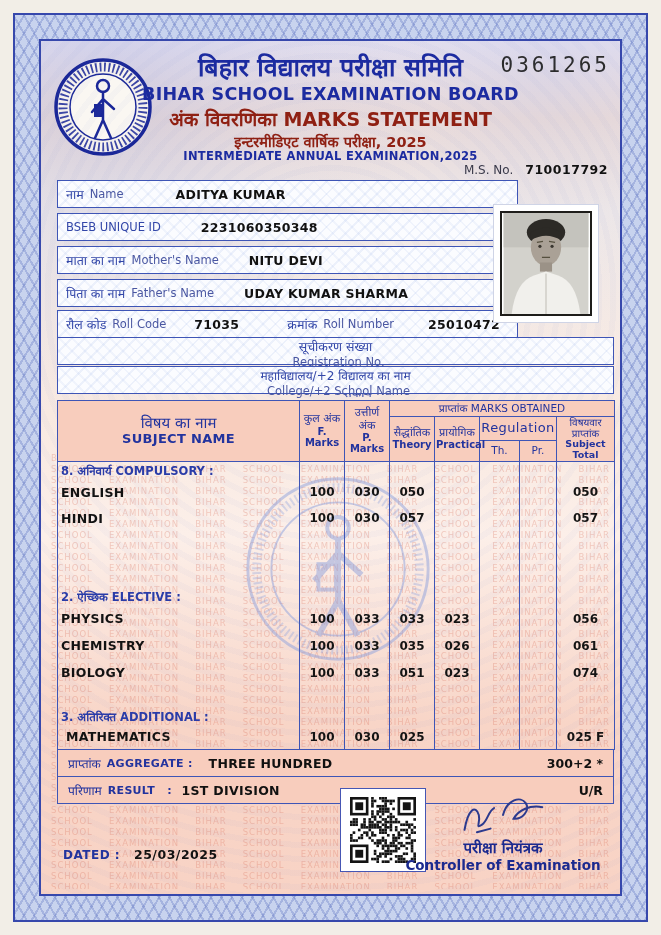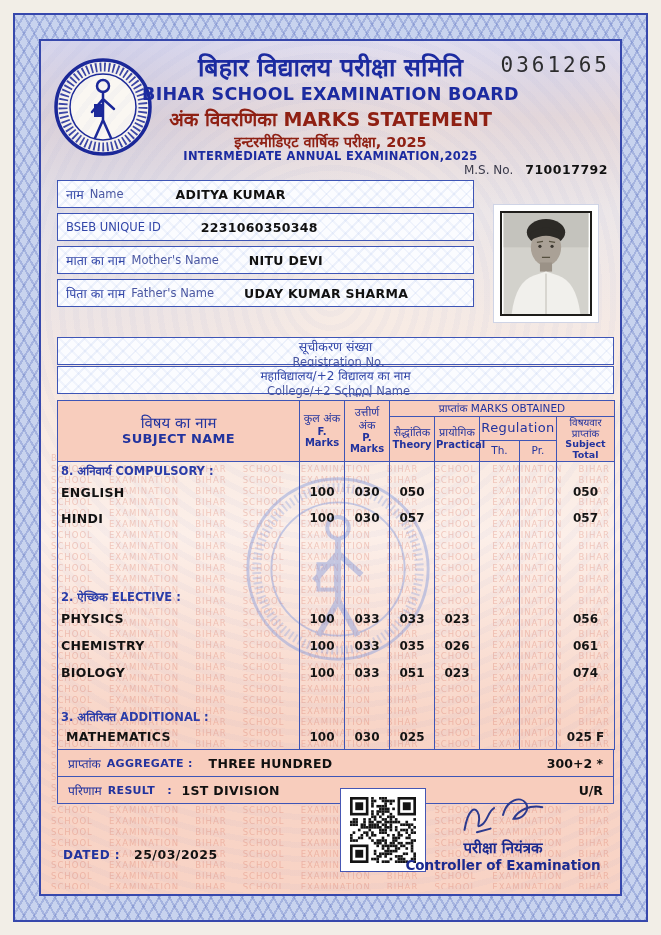--- a/index.html
+++ b/index.html
@@ -33,21 +33,21 @@
   .t-exhi{top:90px;font-size:14.5px;font-weight:700;color:#8f2013;}
   .t-exen{top:108px;font-size:11.5px;font-weight:700;color:#1c2ba0;letter-spacing:.3px;}
   .msline{position:absolute;right:12px;top:121px;font-size:12px;color:#3a3a4a;z-index:2;}
   .msline b{color:#111;font-size:12.5px;margin-left:12px;letter-spacing:.5px;}
 
   
   .frow{position:absolute;left:16px;height:28px;display:flex;align-items:center;padding:0 8px;
     box-sizing:border-box;border:1.5px solid #3e55b6;background:#fbfcff;z-index:2;
     background-image:repeating-linear-gradient(135deg, rgba(130,160,225,.12) 0 2px, transparent 2px 9px),
                      repeating-linear-gradient(45deg, rgba(130,160,225,.09) 0 2px, transparent 2px 9px);}
-  .w-short{width:417px;} .w-full{width:557px;flex-direction:column;}
+  .w-short{width:461px;} .w-full{width:557px;flex-direction:column;}
   .lbl-hi{color:#3246a8;font-size:12.5px;white-space:nowrap;}
   .lbl-en{color:#4a57a2;font-size:11.5px;margin-left:6px;white-space:nowrap;}
   .fval{color:#111;font-weight:700;font-size:12.5px;letter-spacing:.3px;white-space:nowrap;}
 
   
   .photo-frame{position:absolute;left:453px;top:164px;width:104px;height:117px;background:#fff;
     box-sizing:border-box;padding:6px;z-index:2;box-shadow:0 0 0 1px #cfd4e6;}
   .photo-frame svg{display:block;width:92px;height:105px;border:2px solid #1e1d1a;box-sizing:border-box;}
 
   
@@ -133,20 +133,28 @@
     </div>
     <div class="frow w-short" style="top:238px">
       <span class="lbl-hi">पिता का नाम</span>
       <span class="lbl-en">Father's Name</span>
       <span class="fval" style="margin-left:30px">UDAY KUMAR SHARMA</span>
     </div>
     <div class="frow w-short" style="top:205px">
       <span class="lbl-hi">माता का नाम</span>
       <span class="lbl-en">Mother's Name</span>
       <span class="fval" style="margin-left:30px">NITU DEVI</span>
+    </div>
+    <div class="frow w-short" style="top:269px">
+      <span class="lbl-hi">रौल कोड</span>
+      <span class="lbl-en">Roll Code</span>
+      <span class="fval" style="margin-left:28px">71035</span>
+      <span class="lbl-hi" style="margin-left:48px">क्रमांक</span>
+      <span class="lbl-en">Roll Number</span>
+      <span class="fval" style="margin-left:34px">25010472</span>
     </div>
     <div class="frow w-full" style="top:296px">
       <span class="lbl-hi">सूचीकरण संख्या</span>
       <span class="lbl-en">Registration No.</span>
       <span class="fval" style="margin-left:16px">R-710350175-23</span>
       <span class="lbl-hi" style="margin-left:44px">संकाय</span>
       <span class="lbl-en">Faculty</span>
       <span class="fval" style="margin-left:52px">SCIENCE</span>
     </div>
     <div class="frow w-full" style="top:325px">

